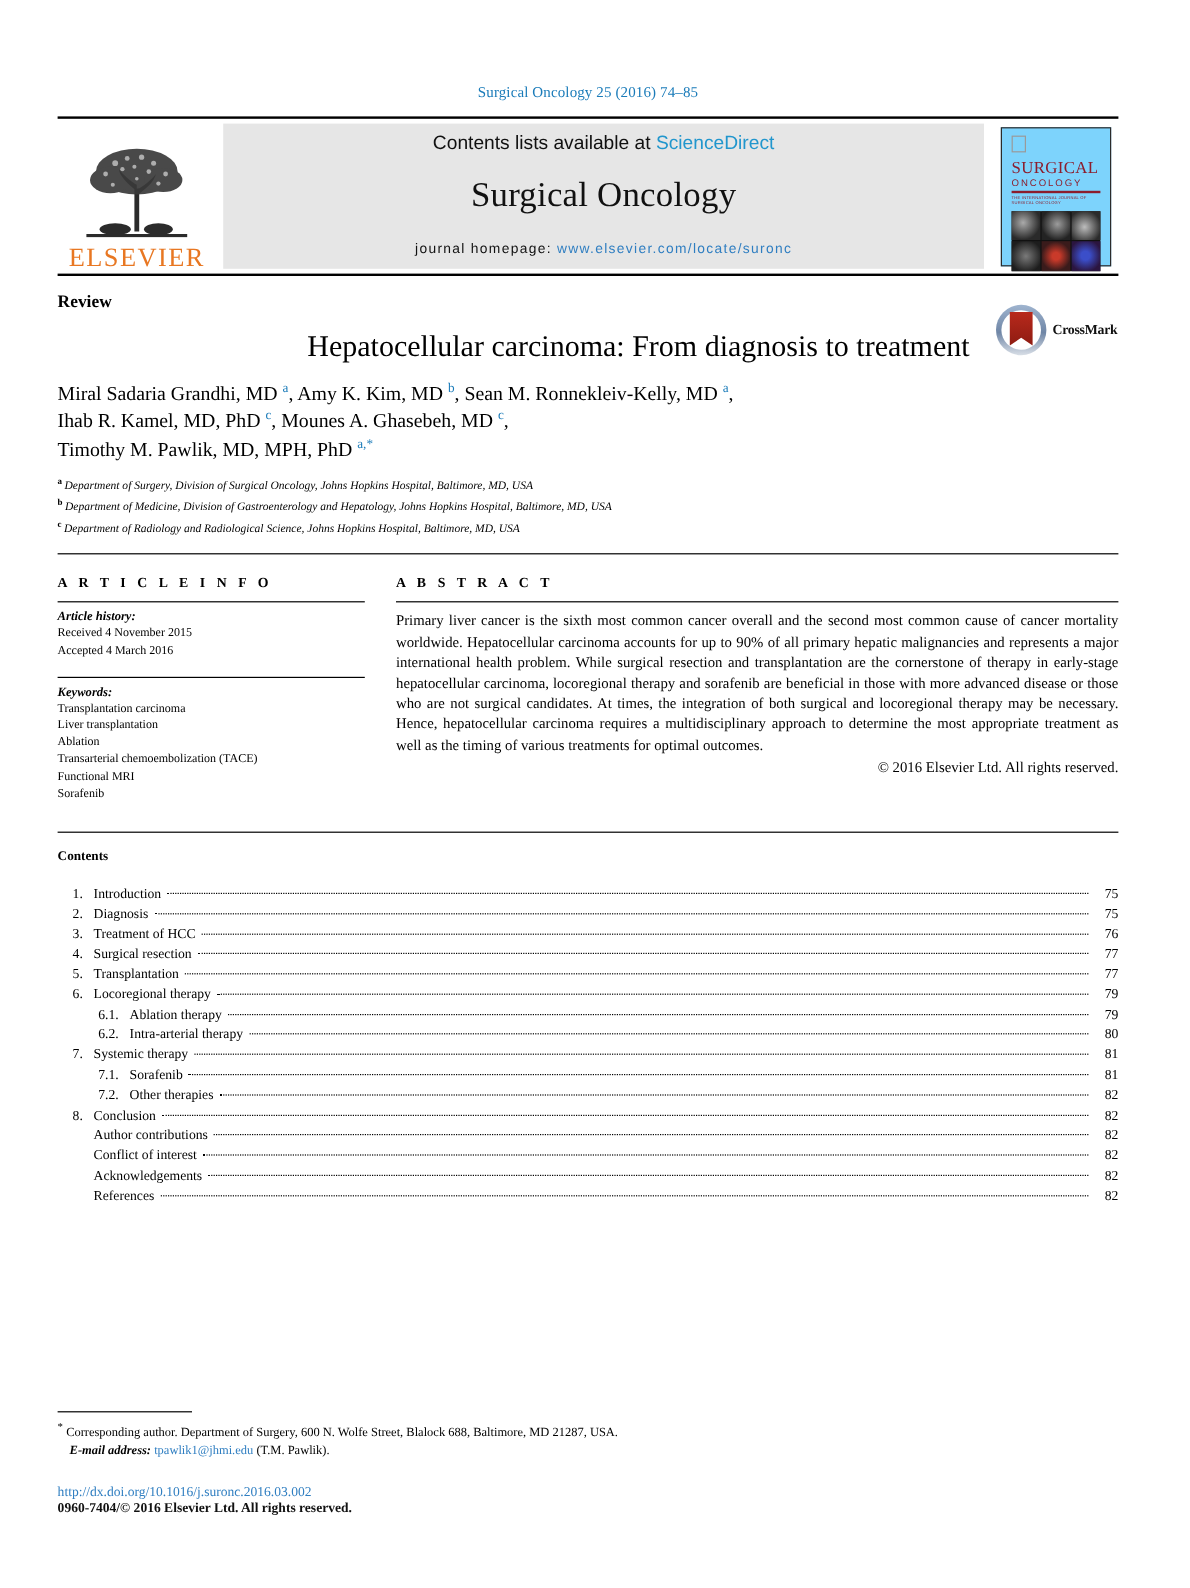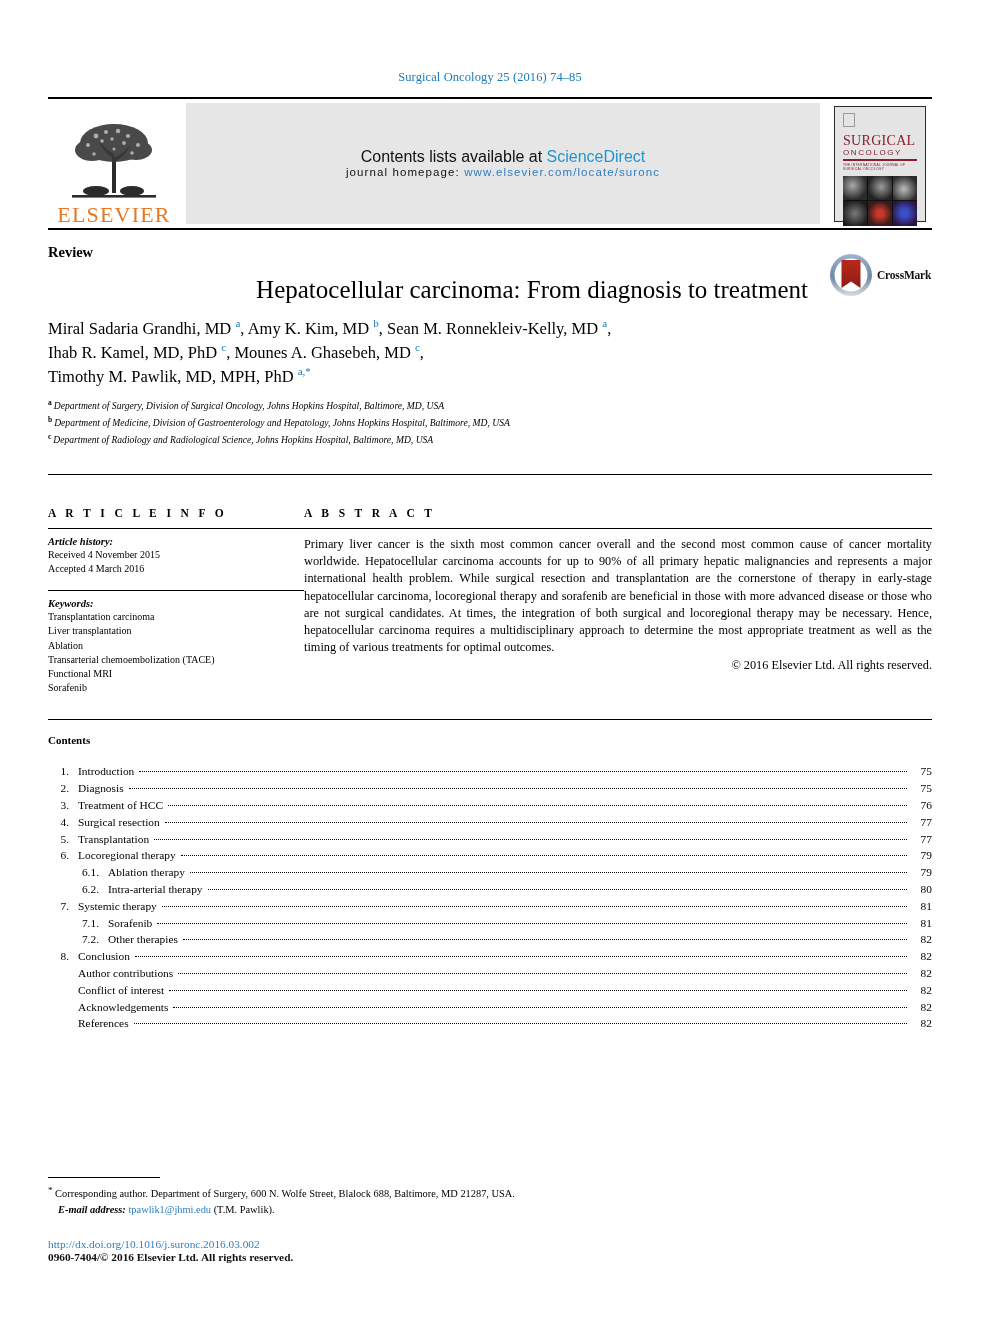--- a/index.html
+++ b/index.html
@@ -98,21 +98,21 @@
     width: 104px;
     flex: 0 0 104px;
     display: flex;
     align-items: center;
     justify-content: center;
   }
   .cover-box {
     width: 92px;
     height: 116px;
     border: 1px solid #2b2b2b;
-    background: #e5e5e5;
+    background: #7dd3fc;
     box-sizing: border-box;
     padding: 6px 8px;
     position: relative;
   }
   .cover-corner {
     width: 10px; height: 12px;
     border: 1px solid #9a9a9a;
     margin-bottom: 7px;
   }
   .cover-surgical {
@@ -205,24 +205,25 @@
   .crossmark-word {
     font-family: "Liberation Serif", serif;
     font-weight: bold;
     font-size: 11.5px;
     color: #111;
     letter-spacing: -0.2px;
   }
 
   
   .info-abstract {
-    margin-top: 26px;
+    margin-top: 12px;
     border-top: 1.2px solid #000;
     display: flex;
-    padding-top: 32px;
+    padding-top: 18px;
+    gap: 26px;
   }
   .col-info { width: 256px; flex: 0 0 256px; }
   .col-abstract { flex: 1 1 auto; }
   .section-head {
     font-family: "Liberation Serif", serif;
     font-weight: bold;
     font-size: 11.5px;
     letter-spacing: 3.4px;
     margin-bottom: 9px;
   }
@@ -374,20 +375,21 @@
           <rect x="6" y="76" width="84" height="2.6"></rect>
         </g>
       </svg>
       <div class="elsevier-word">ELSEVIER</div>
     </div>
 
     <div class="center-cell">
       <div class="contents-line">
         <span>Contents lists available at </span><span class="sd-link">ScienceDirect</span>
       </div>
+      <div class="journal-title">Surgical Oncology</div>
       <div class="homepage-line">
         <span>journal homepage: </span><span class="hp-link">www.elsevier.com/locate/suronc</span>
       </div>
     </div>
 
     <div class="cover-cell">
       <div class="cover-box">
         <div class="cover-corner"></div>
         <div class="cover-surgical">SURGICAL</div>
         <div class="cover-onc">ONCOLOGY</div>

